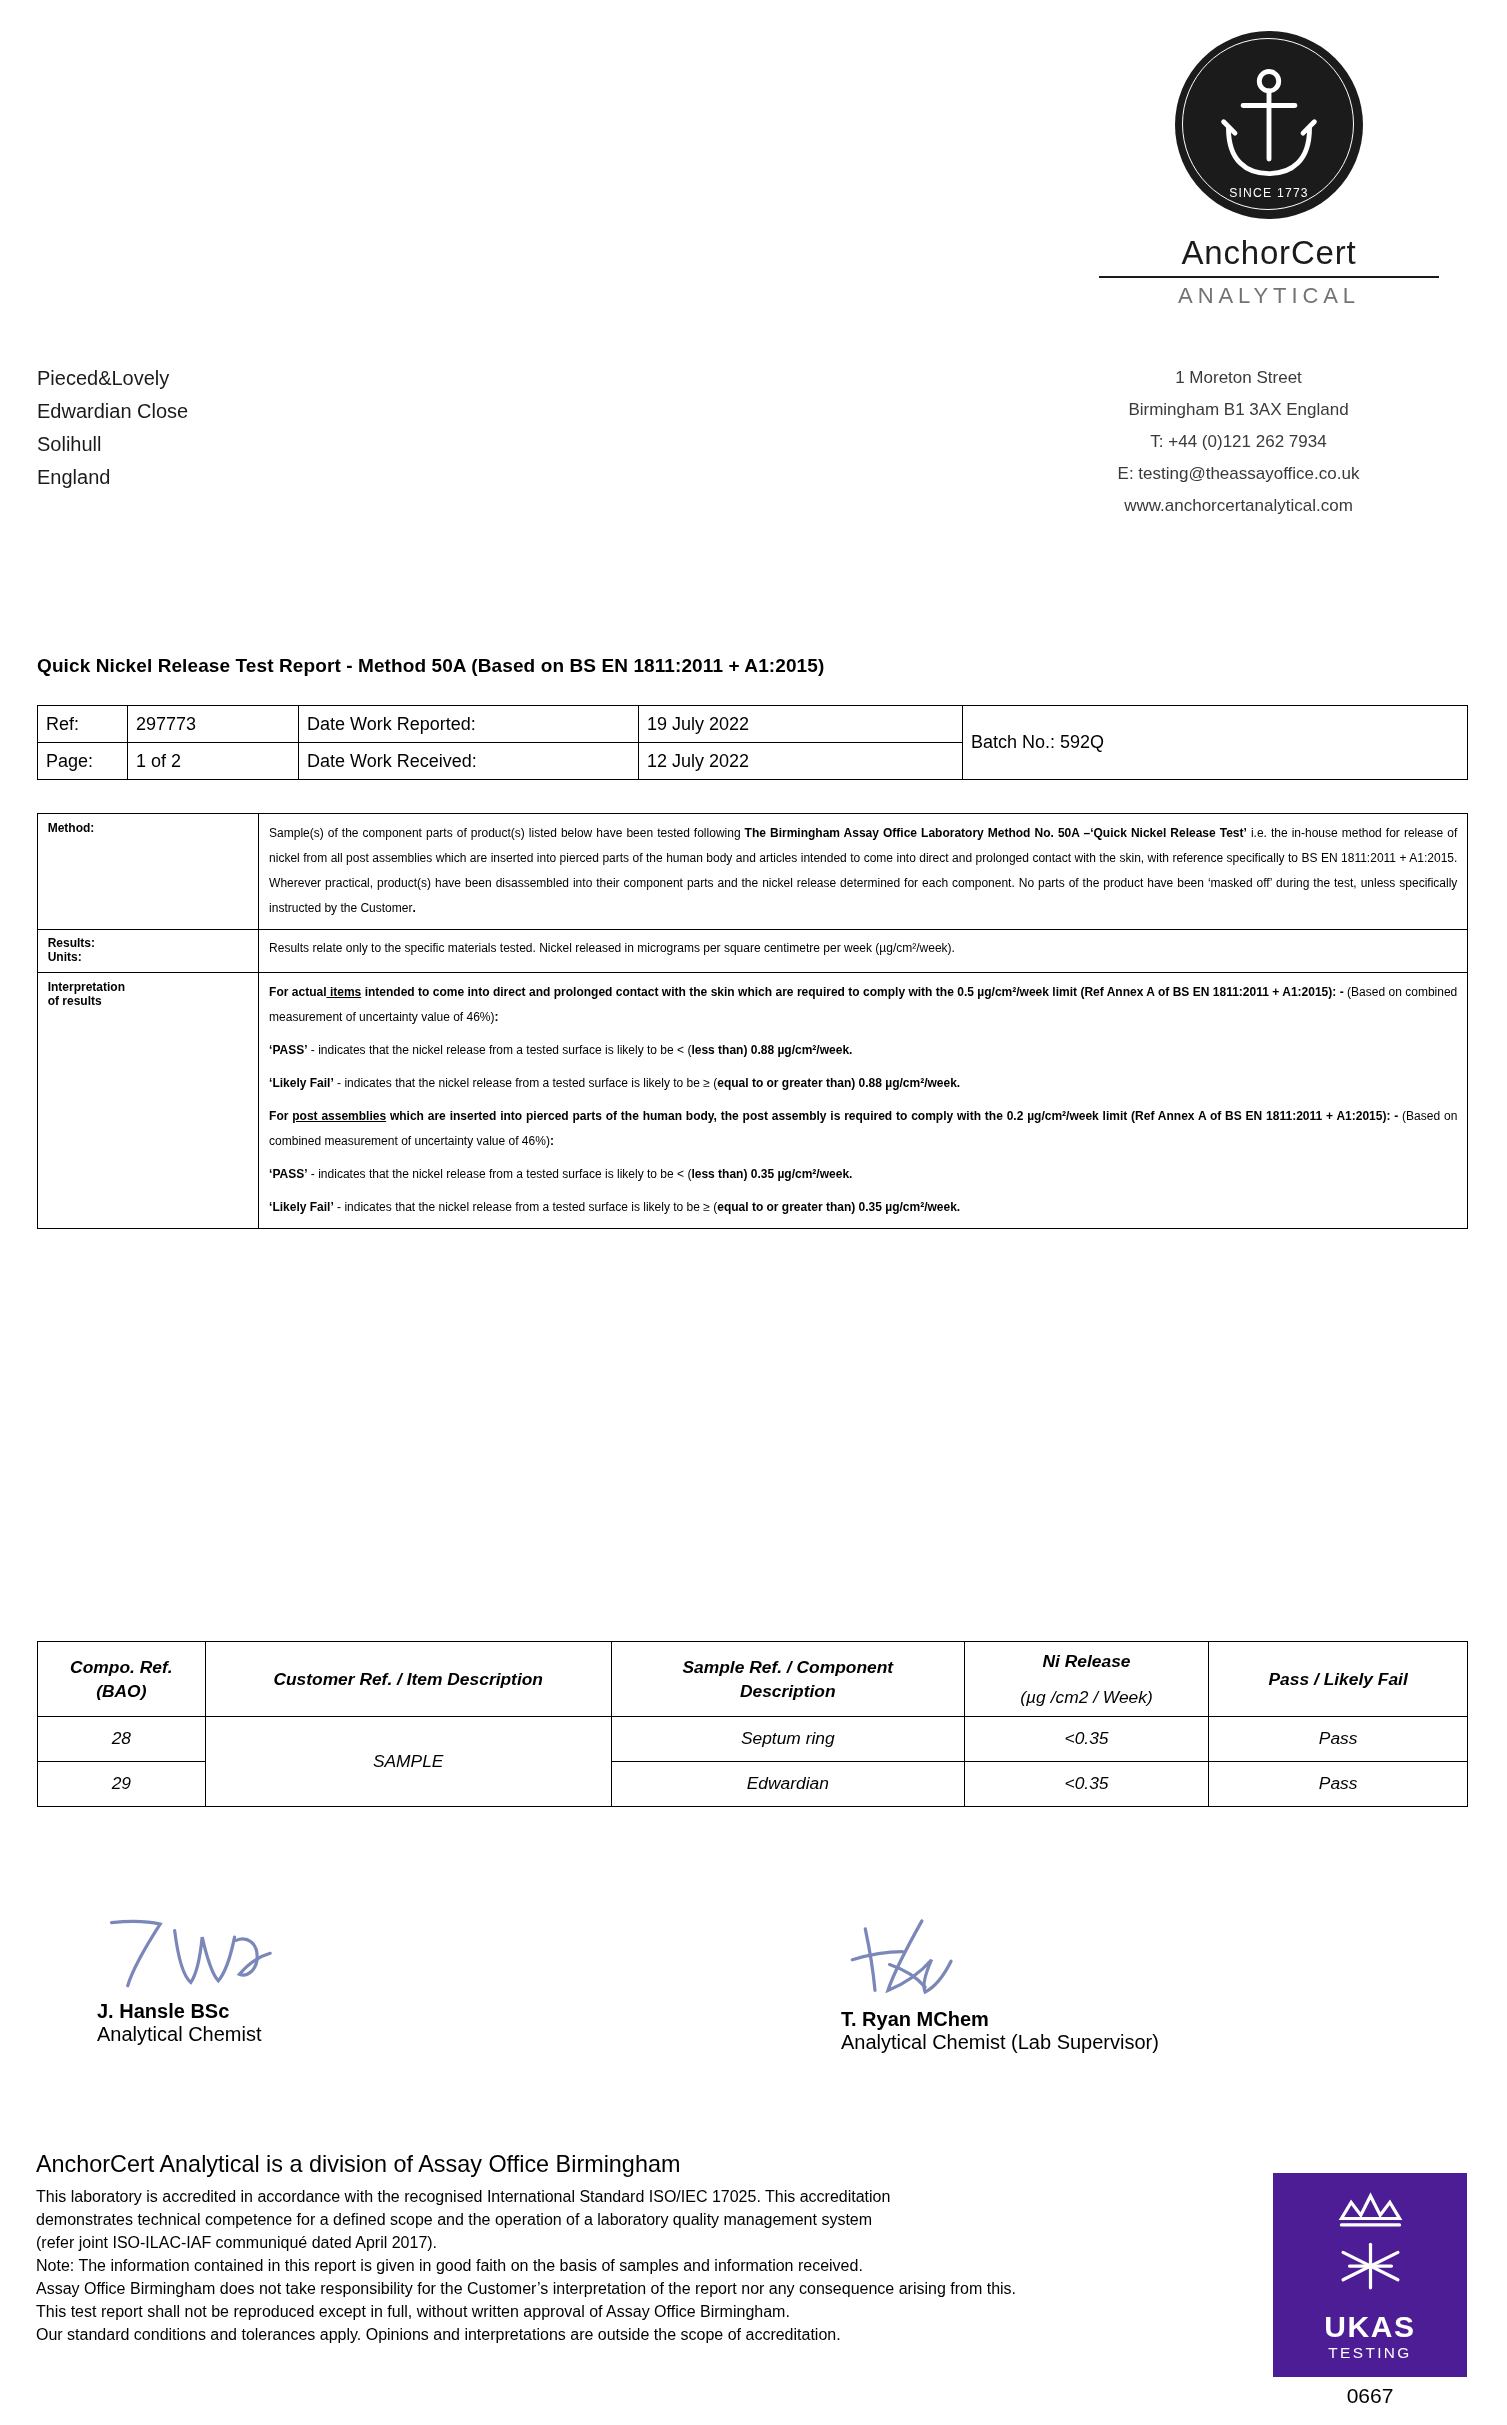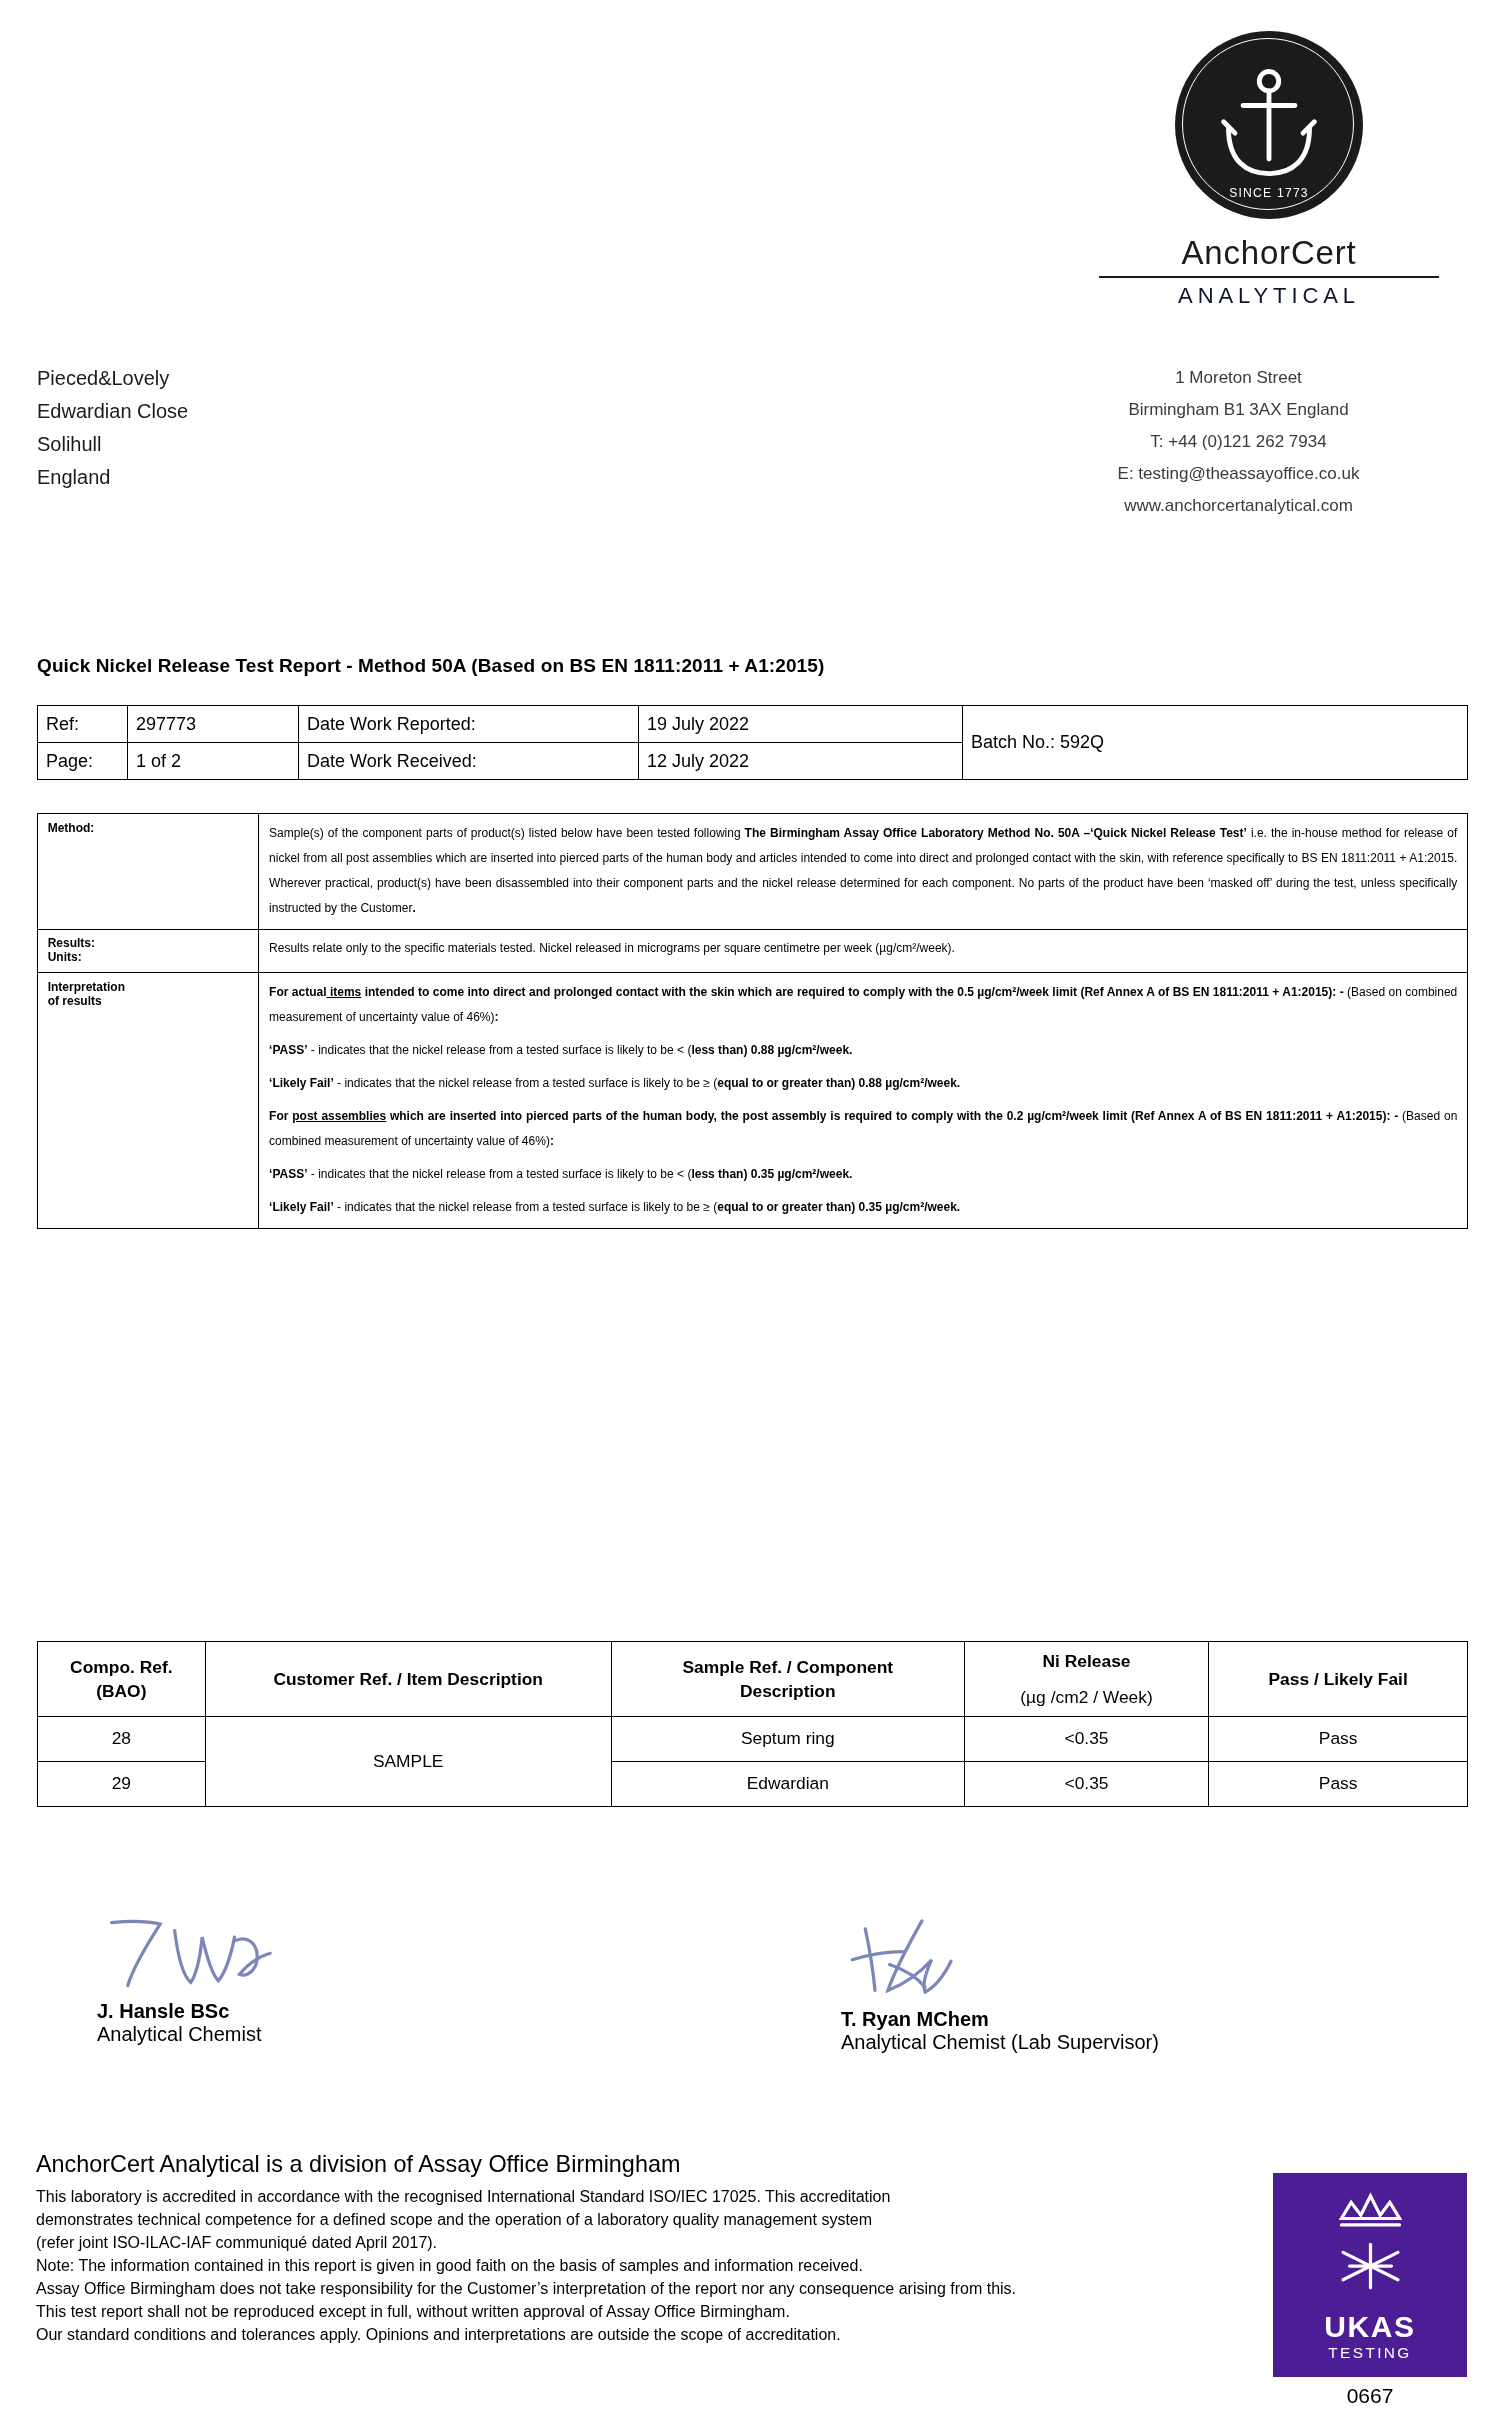--- a/index.html
+++ b/index.html
@@ -64,21 +64,21 @@
   }
   .brand-rule {
     width: 340px;
     height: 1.6px;
     background: #1b1b1b;
     margin: 4.9px auto 4.9px auto;
   }
   .brand-sub {
     font-size: 22px;
     letter-spacing: 4.9px;
-    color: #0f172a;
+    color: #737373;
   }
 
   .addr-left {
     position: absolute;
     left: 37px;
     top: 362px;
     font-size: 20px;
     line-height: 33px;
     color: #1b1b1b;
   }
@@ -147,20 +147,21 @@
   .u { text-decoration: underline; }
 
   
   .res-table {
     position: absolute;
     left: 37px;
     top: 1641px;
     width: 1431px;
     border-collapse: collapse;
     font-size: 17.4px;
+    font-style: italic;
   }
   .res-table th, .res-table td {
     border: 1.2px solid #000;
     text-align: center;
     vertical-align: middle;
   }
   .res-table th {
     font-weight: bold;
     padding: 7.3px 4.9px;
     line-height: 24px;

